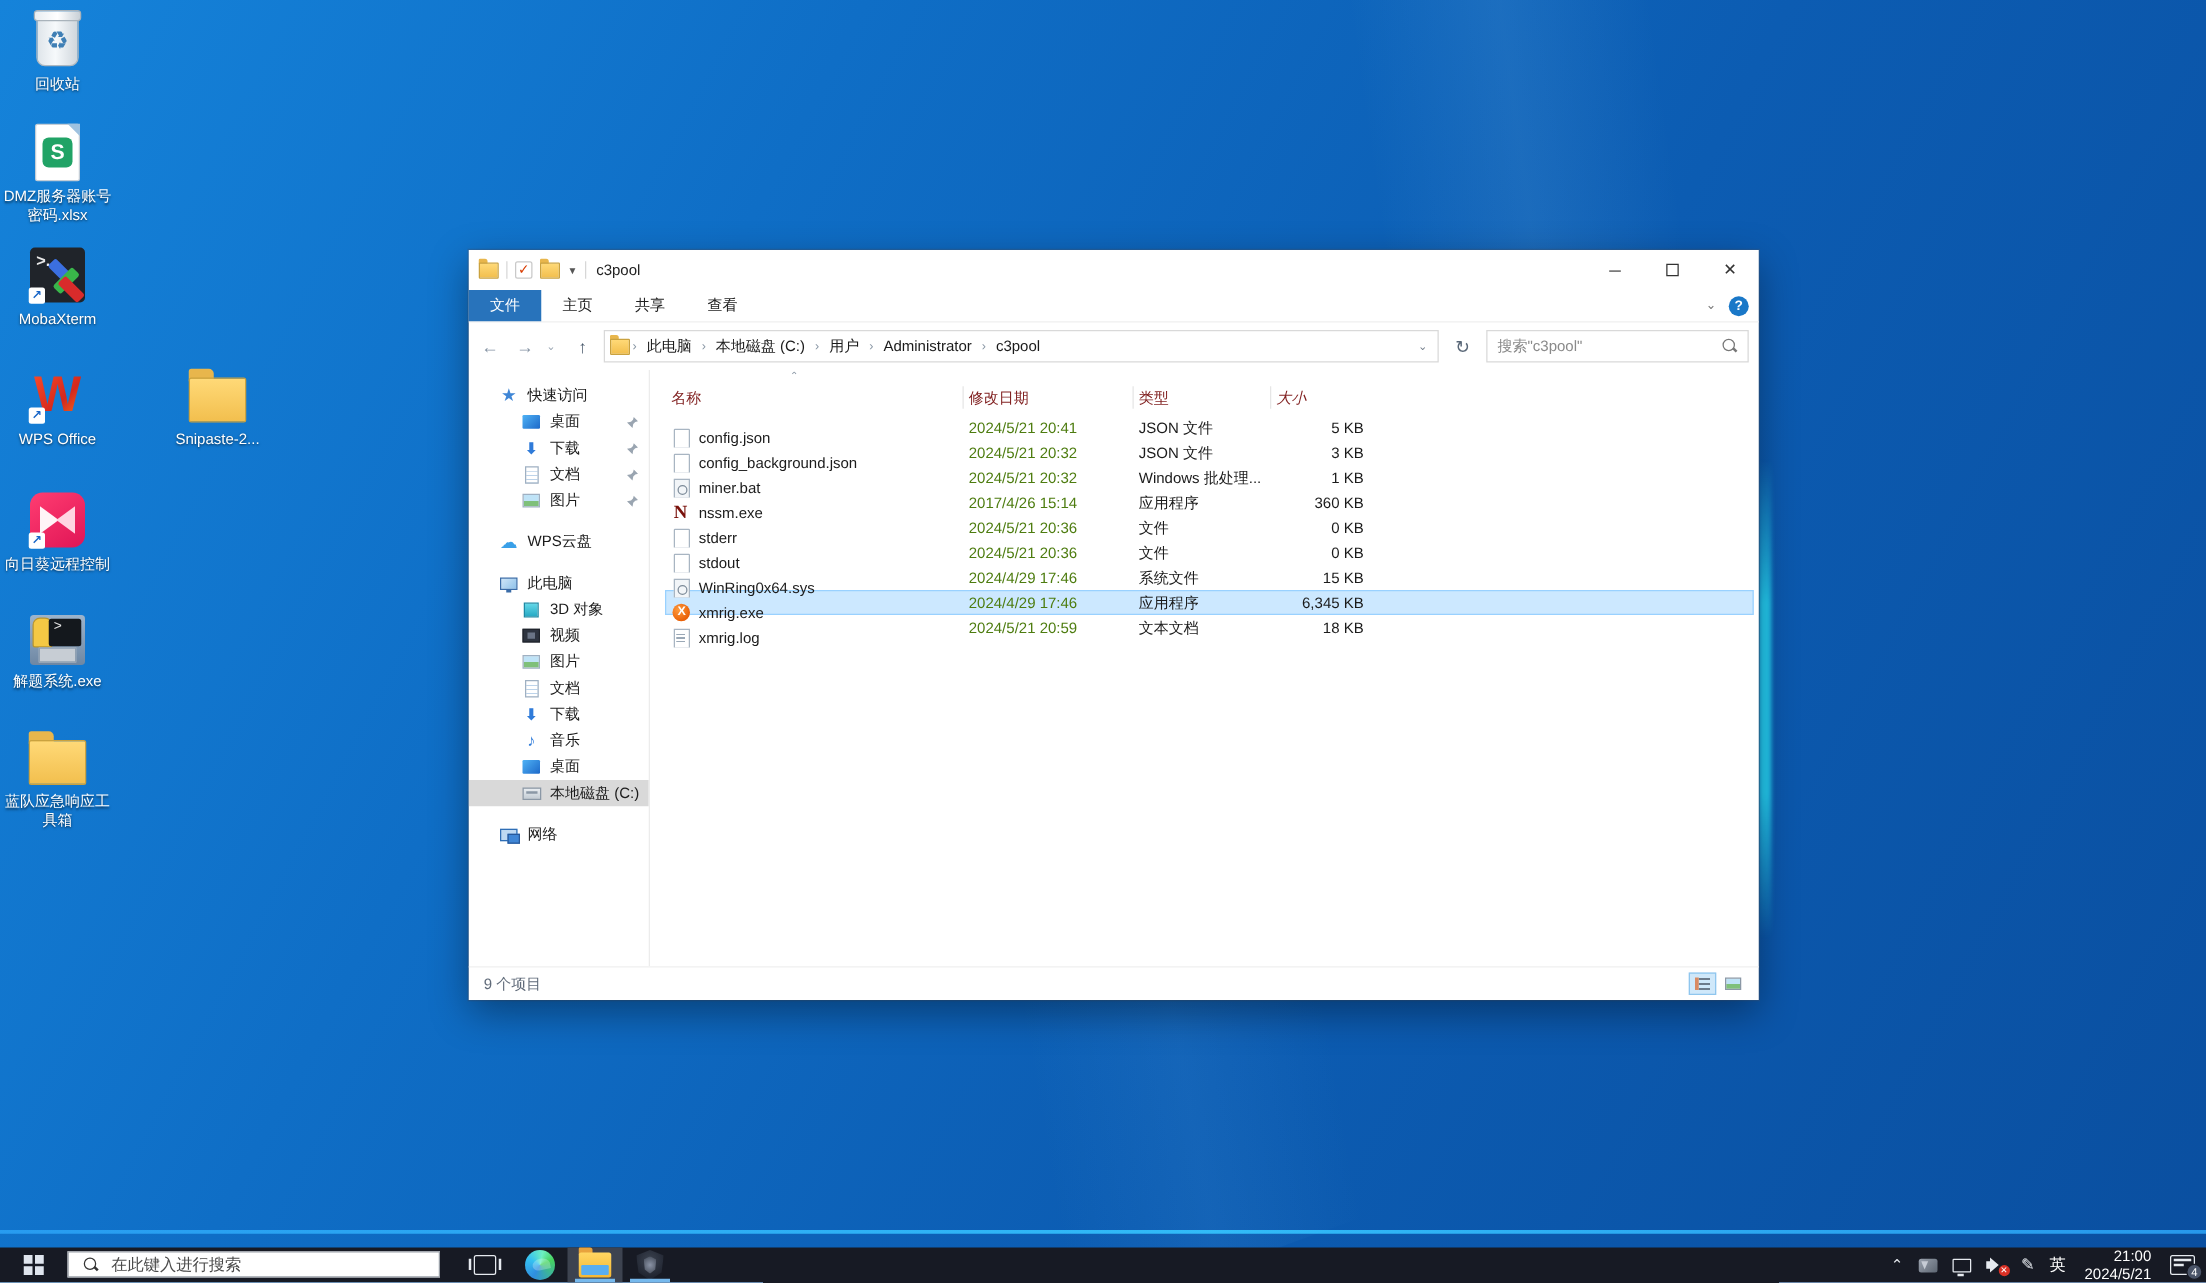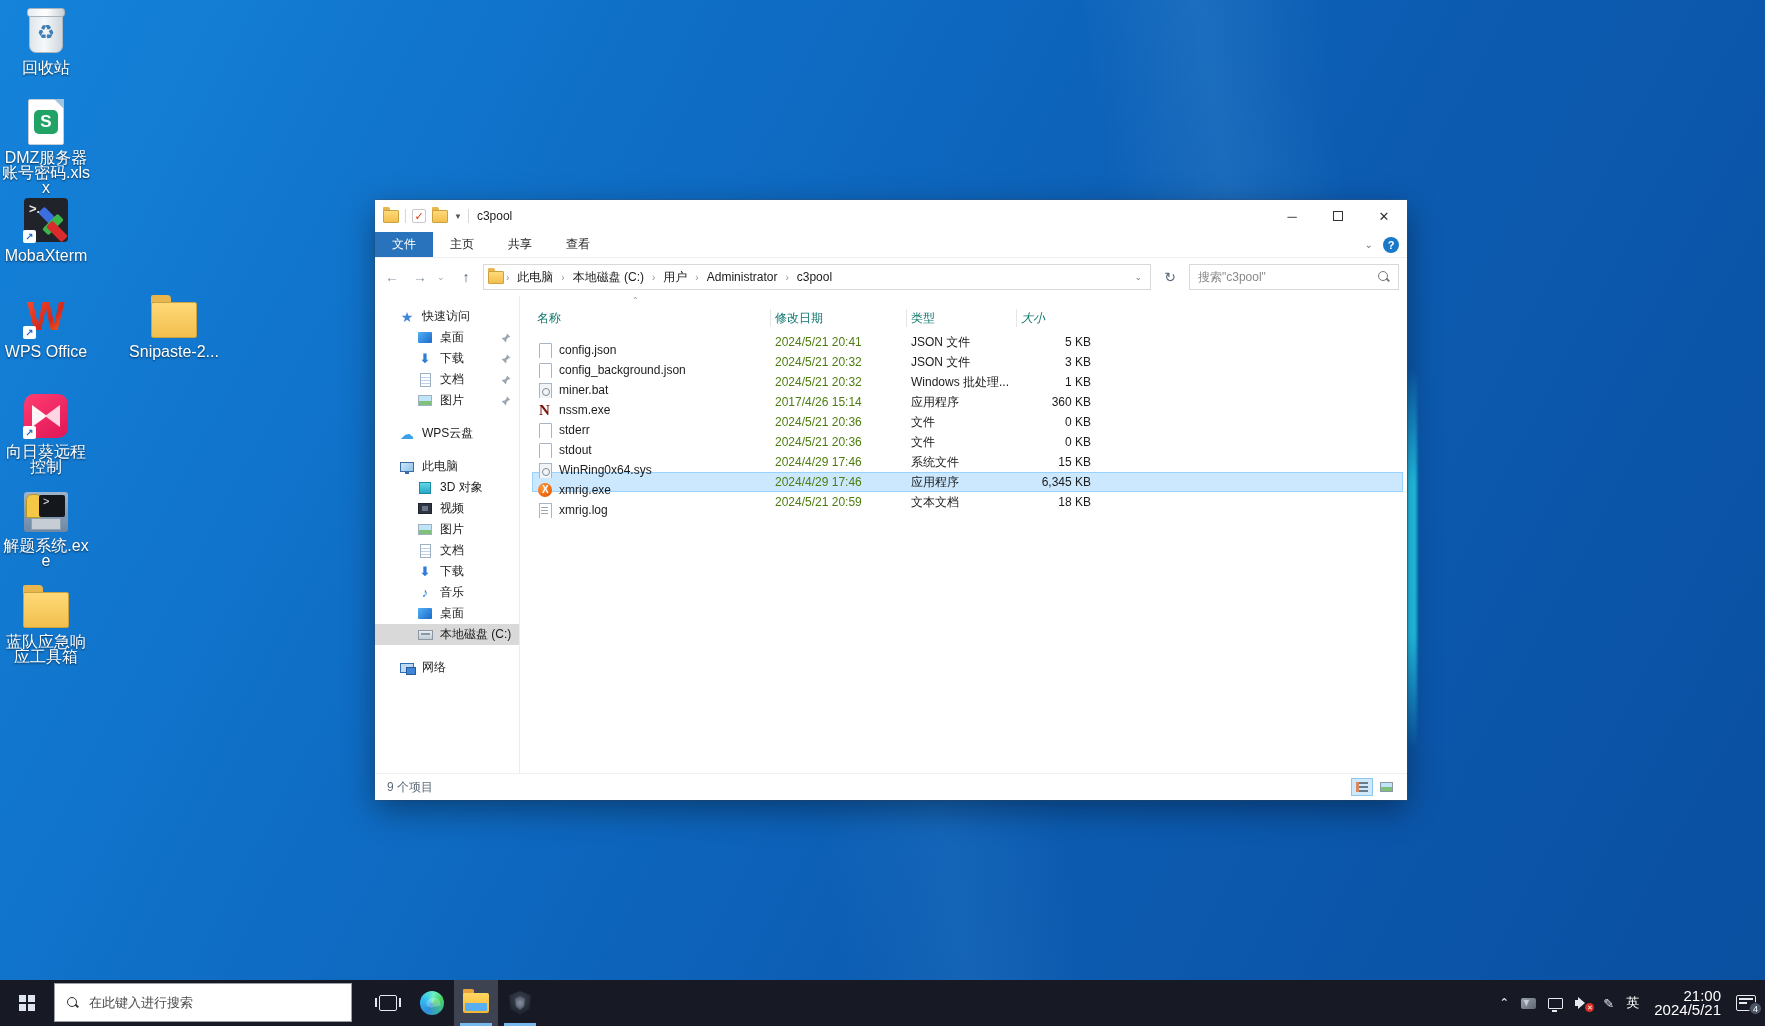--- a/index.html
+++ b/index.html
@@ -17,21 +17,21 @@
             transform:rotate(-20deg); }
   .cyan-strip { position:absolute; left:1407px; top:368px; width:10px; height:382px;
             background:linear-gradient(180deg,rgba(0,210,255,0),rgba(40,225,255,.85) 30%,rgba(40,225,255,.85) 70%,rgba(0,210,255,0));
             filter:blur(1.5px); }
   .horizon { position:absolute; left:0; top:984px; width:100%; height:3px;
             background:linear-gradient(90deg,#2aa0f4,#35c5ff 55%,#2aa0f4); opacity:.9; }
 
   
   .dicon { position:absolute; width:92px; display:flex; flex-direction:column; align-items:center; cursor:default; }
   .dicon .glyph { width:48px; height:48px; position:relative; display:flex; align-items:center; justify-content:center; }
-  .dicon .lbl { margin-top:4px; font-size:16px; color:#fff; text-align:center; line-height:15px;
+  .dicon .lbl { margin-top:4px; font-size:12px; color:#fff; text-align:center; line-height:15px;
                 text-shadow:0 1px 2px rgba(0,0,0,.65); word-break:break-all; max-width:90px; }
   .shortcut-arrow { position:absolute; left:1px; bottom:1px; width:13px; height:13px; background:#fff; border-radius:2px;
                     display:flex; align-items:center; justify-content:center; font-size:10px; color:#1a66c8; font-weight:bold; }
   
   .bin { width:34px; height:42px; background:linear-gradient(90deg,#dfe5ea,#f6f9fb 45%,#cfd6dc); border-radius:4px 4px 7px 7px;
          border:1px solid #aeb8c0; position:relative; display:flex; align-items:center; justify-content:center; }
   .bin::before { content:""; position:absolute; top:-4px; left:-3px; right:-3px; height:7px; background:linear-gradient(90deg,#e8edf1,#ffffff,#c8d0d7); border:1px solid #a9b3bb; border-radius:3px; }
   .bin .recy { color:#3f7fb5; font-size:20px; font-weight:bold; }
   
   .page48 { width:36px; height:46px; background:#fff; border:1px solid #c4cdd6; border-radius:2px; position:relative; display:flex; align-items:center; justify-content:center; }
@@ -122,21 +122,21 @@
   .ico-video::after { content:""; position:absolute; inset:2px 3px; background:#6a7486; }
   .ico-music { color:#2f7bd9; font-size:13px; }
   .ico-drive { width:15px; height:10px; background:linear-gradient(180deg,#e9edf1,#c3ccd4); border:1px solid #8b98a6; position:relative; }
   .ico-drive::after { content:""; position:absolute; left:2px; top:2px; right:2px; height:2px; background:#8b98a6; }
   .ico-net { width:14px; height:10px; border:1px solid #2f6eb5; background:#bed9f2; position:relative; }
   .ico-net::after { content:""; position:absolute; right:-3px; bottom:-3px; width:8px; height:6px; background:#3f86d6; border:1px solid #28599b; }
   svg.pinshape { display:block; }
 
   .filepane { flex:1; position:relative; padding:4px 4px 0 12px; overflow:hidden; }
   .sort-chev { position:absolute; left:112px; top:0px; font-size:8px; color:#8a97a5; }
-  .cols { display:flex; height:24px; align-items:center; color:#0f766e; margin-top:6px; }
+  .cols { display:flex; height:24px; align-items:center; color:#7f1d1d; margin-top:6px; }
   .col { padding-left:4px; border-left:1px solid transparent; height:18px; display:flex; align-items:center; cursor:pointer; }
   .col + .col { border-left:1px solid #e6e6e6; }
   .col-name { width:238px; }
   .col-date { width:136px; }
   .col-type { width:110px; }
   .col-size { width:86px; justify-content:flex-start;font-style:italic; }
   .rows { margin-top:2px; }
   .frow { display:flex; height:20px; align-items:center; border:1px solid transparent; cursor:default; }
   .frow.selected { background:#cce8ff; border-color:#99d1ff; }
   .c-name { width:238px; display:flex; align-items:center; gap:6px; padding-left:4px; overflow:hidden; white-space:nowrap;margin-top:15px; }
@@ -156,21 +156,21 @@
                    background:repeating-linear-gradient(180deg,#9aa8b6 0 1px,transparent 1px 3px); }
 
   .statusbar { height:27px; border-top:1px solid #f0f0f0; display:flex; align-items:center; padding:0 10px 0 12px; color:#5f6a79; font-size:12px; }
   .view-toggles { margin-left:auto; display:flex; gap:2px; }
   .vt { width:22px; height:18px; display:flex; align-items:center; justify-content:center; border:1px solid transparent; }
   .vt.active { background:#cfe8fa; border-color:#8fc6ee; }
   .vt-details { width:12px; height:10px; background:repeating-linear-gradient(180deg,#6c7b8b 0 2px,transparent 2px 4px); border-left:3px solid #d98a62; }
   .vt-thumb { width:13px; height:10px; border:1px solid #8b98a6; background:linear-gradient(180deg,#bfe3f7 55%,#7fc07a 55%); }
 
   
-  .taskbar { position:absolute; left:0; bottom:0; width:100%; height:46px; background:#171a24; display:flex; align-items:stretch; z-index:5; }
+  .taskbar { position:absolute; left:0; bottom:0; width:100%; height:28px; background:#171a24; display:flex; align-items:stretch; z-index:5; }
   .tb-start { width:54px; display:flex; align-items:center; justify-content:center; cursor:pointer; }
   .winlogo { width:16px; height:16px; display:grid; grid-template-columns:7px 7px; grid-template-rows:7px 7px; gap:2px; }
   .winlogo span { background:#dfe5ee; }
   .tb-search { width:298px; background:#fff; display:flex; align-items:center; gap:10px; padding:0 12px; margin:3px 0 4px 0; border:1px solid #9aa0a8; }
   .tb-search .ph { color:#4a4a4a; font-size:13px; }
   .mag-dark::before { border-color:#333; }
   .mag-dark::after { background:#333; }
   .tb-btn { width:44px; display:flex; align-items:center; justify-content:center; cursor:pointer; position:relative; }
   .tb-btn.active { background:#3d4350; }
   .tb-btn.running::after { content:""; position:absolute; left:6px; right:6px; bottom:0; height:3px; background:#76b9ed; }
@@ -192,21 +192,21 @@
   .vm-ico { width:15px; height:11px; background:linear-gradient(135deg,#9aa2ae,#5d6672); border-radius:2px; position:relative; }
   .vm-ico::after { content:""; position:absolute; left:2px; top:2px; width:6px; height:7px; background:#c6ccd5; clip-path:polygon(0 0,100% 0,50% 100%); }
   .net-ico { width:15px; height:11px; border:1.4px solid #e6eaef; border-radius:1px; position:relative; }
   .net-ico::after { content:""; position:absolute; left:3px; bottom:-4px; width:5px; height:2px; background:#e6eaef; }
   .vol { position:relative; width:16px; height:14px; }
   .vol::before { content:""; position:absolute; left:0; top:4px; width:5px; height:6px; background:#e6eaef; }
   .vol::after { content:""; position:absolute; left:3px; top:1px; border-style:solid; border-width:6px 0 6px 7px; border-color:transparent transparent transparent #e6eaef; }
   .vol .mute { position:absolute; right:-3px; bottom:-2px; width:9px; height:9px; background:#d93025; border-radius:50%; color:#fff; font-size:7px; line-height:9px; text-align:center; }
   .pen-ico { color:#e6eaef; font-size:13px; transform:rotate(0deg); }
   .ime { font-size:13px; color:#fff; }
-  .clock { display:flex; flex-direction:column; align-items:flex-end; justify-content:center; line-height:14px; font-size:15px; color:#fff; padding:0 8px; }
+  .clock { display:flex; flex-direction:column; align-items:flex-end; justify-content:center; line-height:14px; font-size:12px; color:#fff; padding:0 8px; }
   .notif { position:relative; width:20px; height:16px; border:1.4px solid #e6eaef; border-radius:2px; }
   .notif::before { content:""; position:absolute; left:2px; top:2px; right:2px; height:2px; background:#e6eaef; }
   .notif::after { content:""; position:absolute; left:2px; top:6px; width:8px; height:2px; background:#e6eaef; }
   .notif .badge { position:absolute; right:-7px; bottom:-5px; min-width:13px; height:13px; border-radius:50%; background:#4a5468; color:#fff;
                   font-size:9px; line-height:13px; text-align:center; border:1px solid #171a24; }
 </style>
 </head>
 <body>
 
 <div class="beam beam-a"></div>

